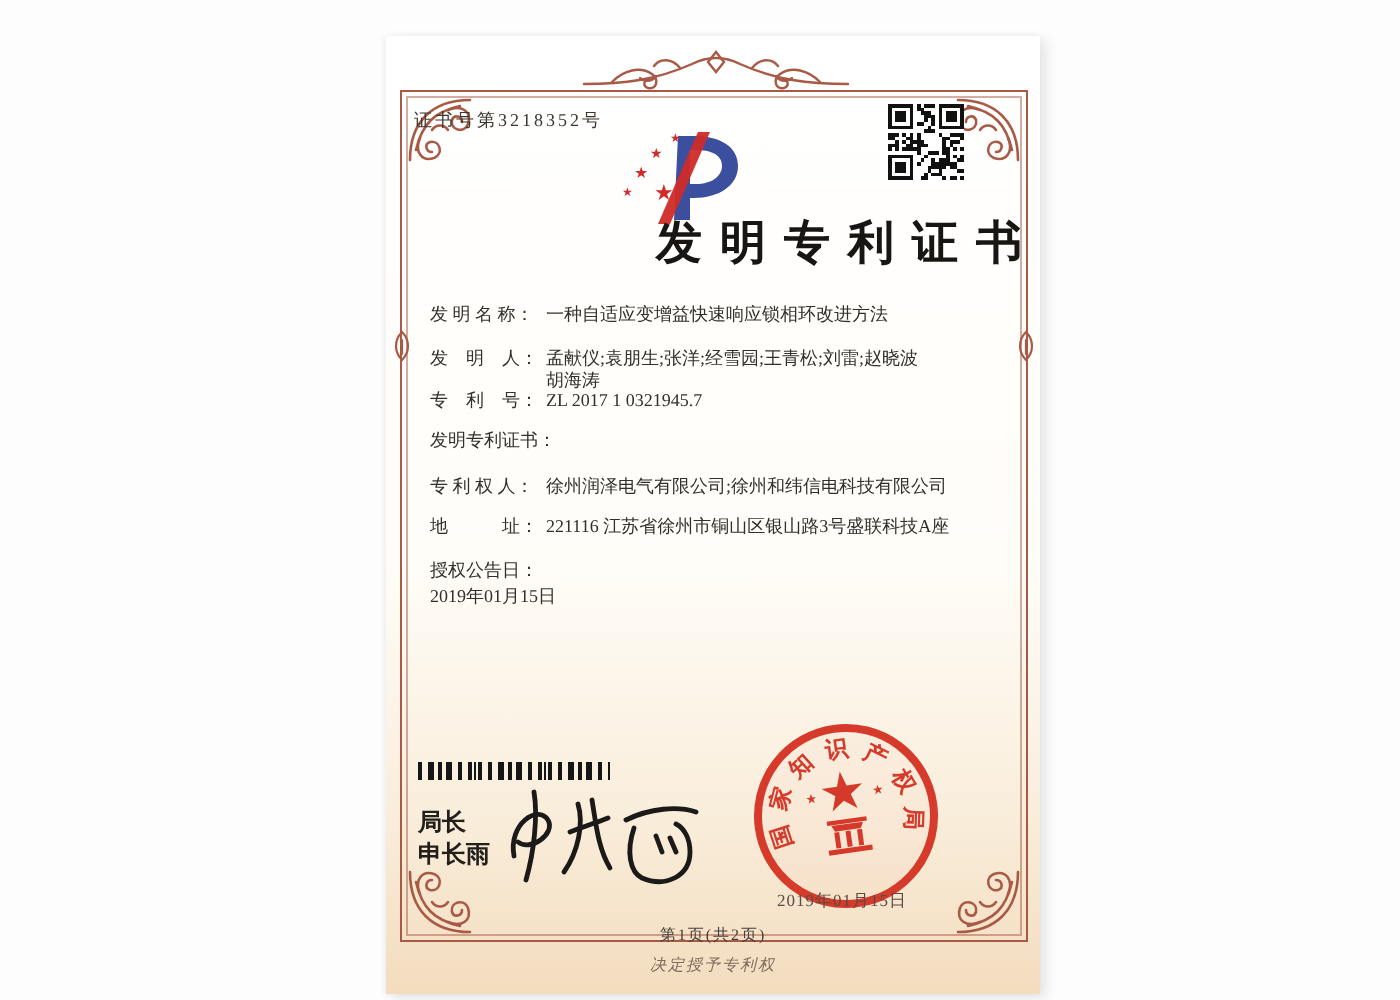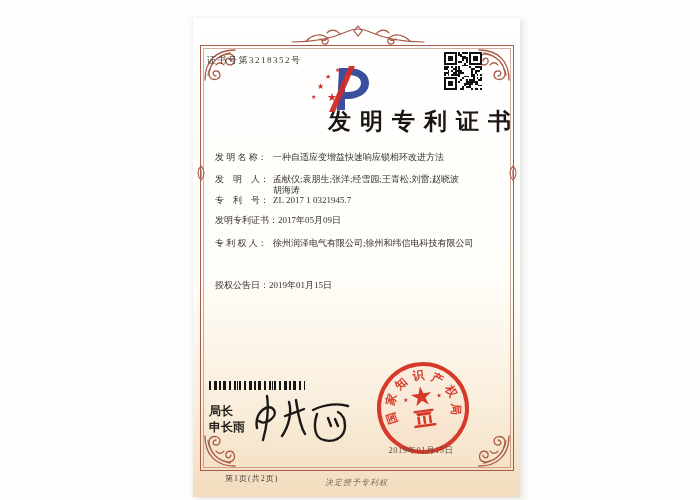--- a/index.html
+++ b/index.html
@@ -32,21 +32,21 @@
   .qr{position:absolute;left:251px;top:34px;width:38px;height:38px;background:#fff;}
   .qr svg{display:block;}
   .title{position:absolute;left:0;right:0;top:88px;text-align:right;
     font-size:23px;font-weight:bold;letter-spacing:9px;color:#181512;text-indent:9px;}
 
   
   .row{position:absolute;left:22px;right:12px;display:flex;font-size:9px;line-height:11px;color:#33302b;}
   .row .lbl{flex:0 0 58px;white-space:nowrap;}
   .row .val{flex:1;white-space:pre-line;}
   .grant-row{position:absolute;left:22px;right:10px;display:flex;font-size:9px;color:#33302b;}
-  .grant-row .pair{display:flex;white-space:nowrap;}
+  .grant-row .pair{display:flex;white-space:nowrap;flex-direction:column;}
   .grant-row .pair+.pair{margin-left:26px;}
 
   
   .body-text{position:absolute;left:20px;right:14px;top:279px;
     font-size:9px;line-height:11.6px;font-style:italic;color:#3a342d;text-align:justify;}
   .body-text p{text-indent:2em;}
 
   
   .barcode{position:absolute;left:16px;top:363px;width:96px;height:9px;
     background-image:
@@ -59,22 +59,22 @@
   .seal{position:absolute;left:184px;top:344px;width:92px;height:92px;
     transform:rotate(-8deg);}
   .seal-ring{position:absolute;inset:0;border:4px solid var(--seal-red);border-radius:50%;
     background:rgba(255,120,100,0.04);}
   .seal-char{position:absolute;left:50%;top:50%;width:12px;height:12px;margin:-6px 0 0 -6px;
     font-size:11.5px;font-weight:bold;color:var(--seal-red);text-align:center;line-height:12px;}
   .seal-emblem{position:absolute;left:50%;top:50%;transform:translate(-50%,-52%);}
   .seal-date{position:absolute;left:178px;top:427px;width:100px;text-align:center;
     font-size:8.5px;color:#5d4c42;letter-spacing:.5px;}
 
-  .page-footer{position:absolute;left:0;right:0;top:455px;
-    font-size:8px;color:#46403a;letter-spacing:1px;margin-left:32px;}
+  .page-footer{position:absolute;left:0;right:0;top:444px;text-align:center;
+    font-size:8px;color:#46403a;letter-spacing:1px;}
   .cont-note{position:absolute;left:0;right:0;top:459px;text-align:center;
     font-size:8px;font-style:italic;color:#7d6c5e;letter-spacing:1px;}
 </style>
 </head>
 <body>
 
 <svg width="0" height="0" style="position:absolute">
   <defs>
     <g id="flo-corner" fill="none" stroke="currentColor" stroke-width="1.3" stroke-linecap="round">
       <path d="M3,33 C3,14 14,3 33,3"></path>
@@ -296,25 +296,28 @@
     <div class="row" style="top:134px">
       <span class="lbl">发 明 名 称：</span>
       <span class="val">一种自适应变增益快速响应锁相环改进方法</span>
     </div>
     <div class="row" style="top:177px">
       <span class="lbl">专　利　号：</span>
       <span class="val">ZL 2017 1 0321945.7</span>
     </div>
     <div class="row" style="top:197px">
       <span class="lbl">发明专利证书：</span>
-      <span class="val">2017年05月09日</span>
     </div>
     <div class="row" style="top:220px">
       <span class="lbl">专 利 权 人：</span>
       <span class="val">徐州润泽电气有限公司;徐州和纬信电科技有限公司</span>
+    </div>
+    <div class="row" style="top:240px">
+      <span class="lbl">地　　　址：</span>
+      <span class="val">221116 江苏省徐州市铜山区银山路3号盛联科技A座</span>
     </div>
     <div class="grant-row" style="top:261px">
       <span class="pair">
         <span>授权公告日：</span>
         <span>2019年01月15日</span>
       </span>
     </div>
 
     <div class="body-text">
     </div>

